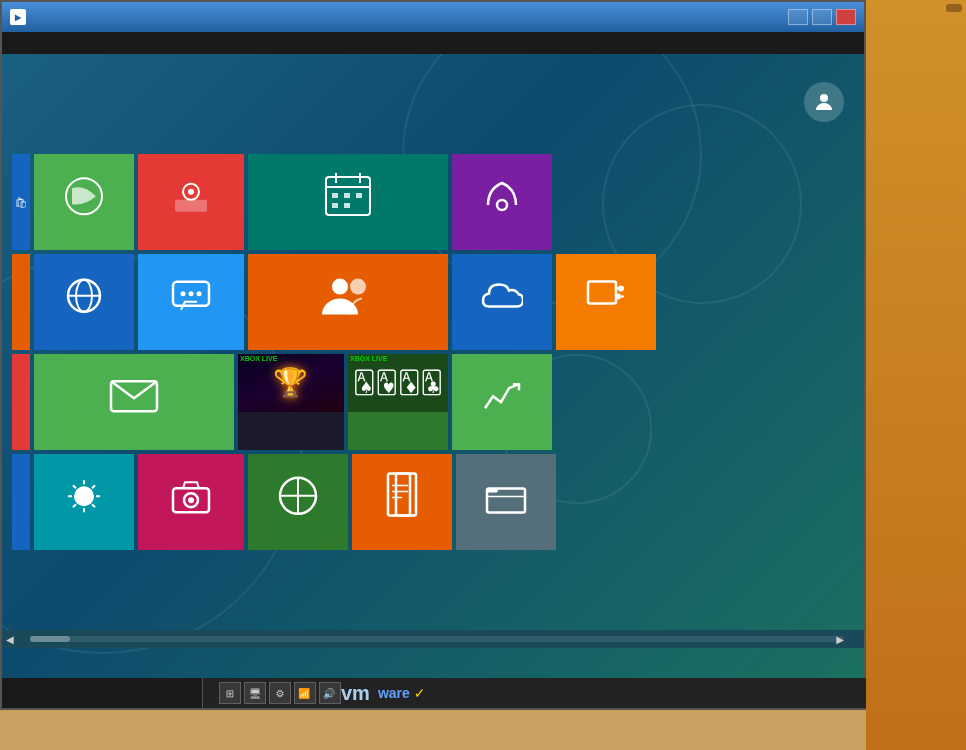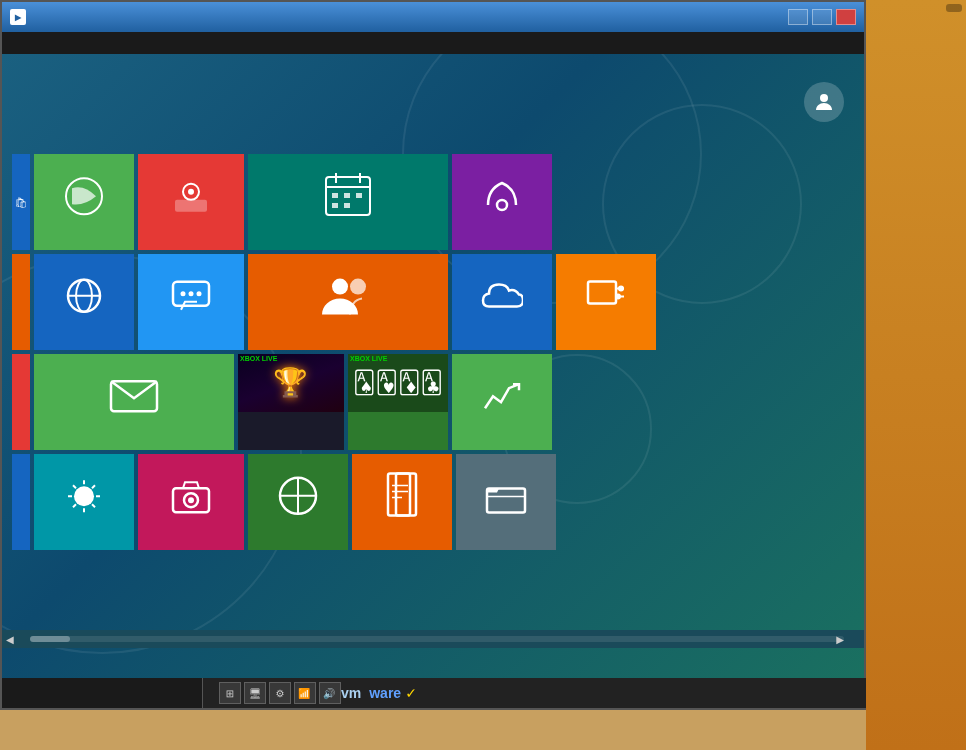--- a/index.html
+++ b/index.html
@@ -51,21 +51,21 @@
     
     .tile-green { background: #4caf50; }
     .tile-blue { background: #2196f3; }
     .tile-red { background: #e53935; }
     .tile-purple { background: #7b1fa2; }
     .tile-teal { background: #00796b; }
     .taskbar-icons { display: flex; gap: 3px; align-items: center; }
     .taskbar-icon-box { width: 22px; height: 22px; background: rgba(255,255,255,0.1); border: 1px solid rgba(255,255,255,0.2); display: flex; align-items: center; justify-content: center; font-size: 10px; color: #ccc; }
 
     
-    .vmware-logo { color: #aad0f0; font-size: 14px; font-weight: bold; margin-right: 8px; }
+    .vmware-logo { color: #aad0f0; font-size: 20px; font-weight: bold; margin-right: 8px; }
 
     
     .bottom-status { position: absolute; bottom: 0; left: 0; width: 866px; height: 30px; background: #1a1a1a; display: flex; align-items: center; gap: 8px; padding: 0 8px; }
     .status-direct { color: #bbb; font-size: 11px; }
     .status-cd { position: absolute; bottom: 0; left: 200px; right: 0; height: 30px; background: #222; display: flex; align-items: center; padding-left: 16px; border-left: 1px solid #555; }
     .status-cd-text { color: #bbb; font-size: 10px; }
 
     
     .scrollbar-area { position: absolute; bottom: 30px; left: 0; right: 0; height: 18px; background: #1a4a5a; display: flex; align-items: center; padding: 0 4px; }
     .scroll-left { color: #ccc; font-size: 10px; cursor: pointer; }

